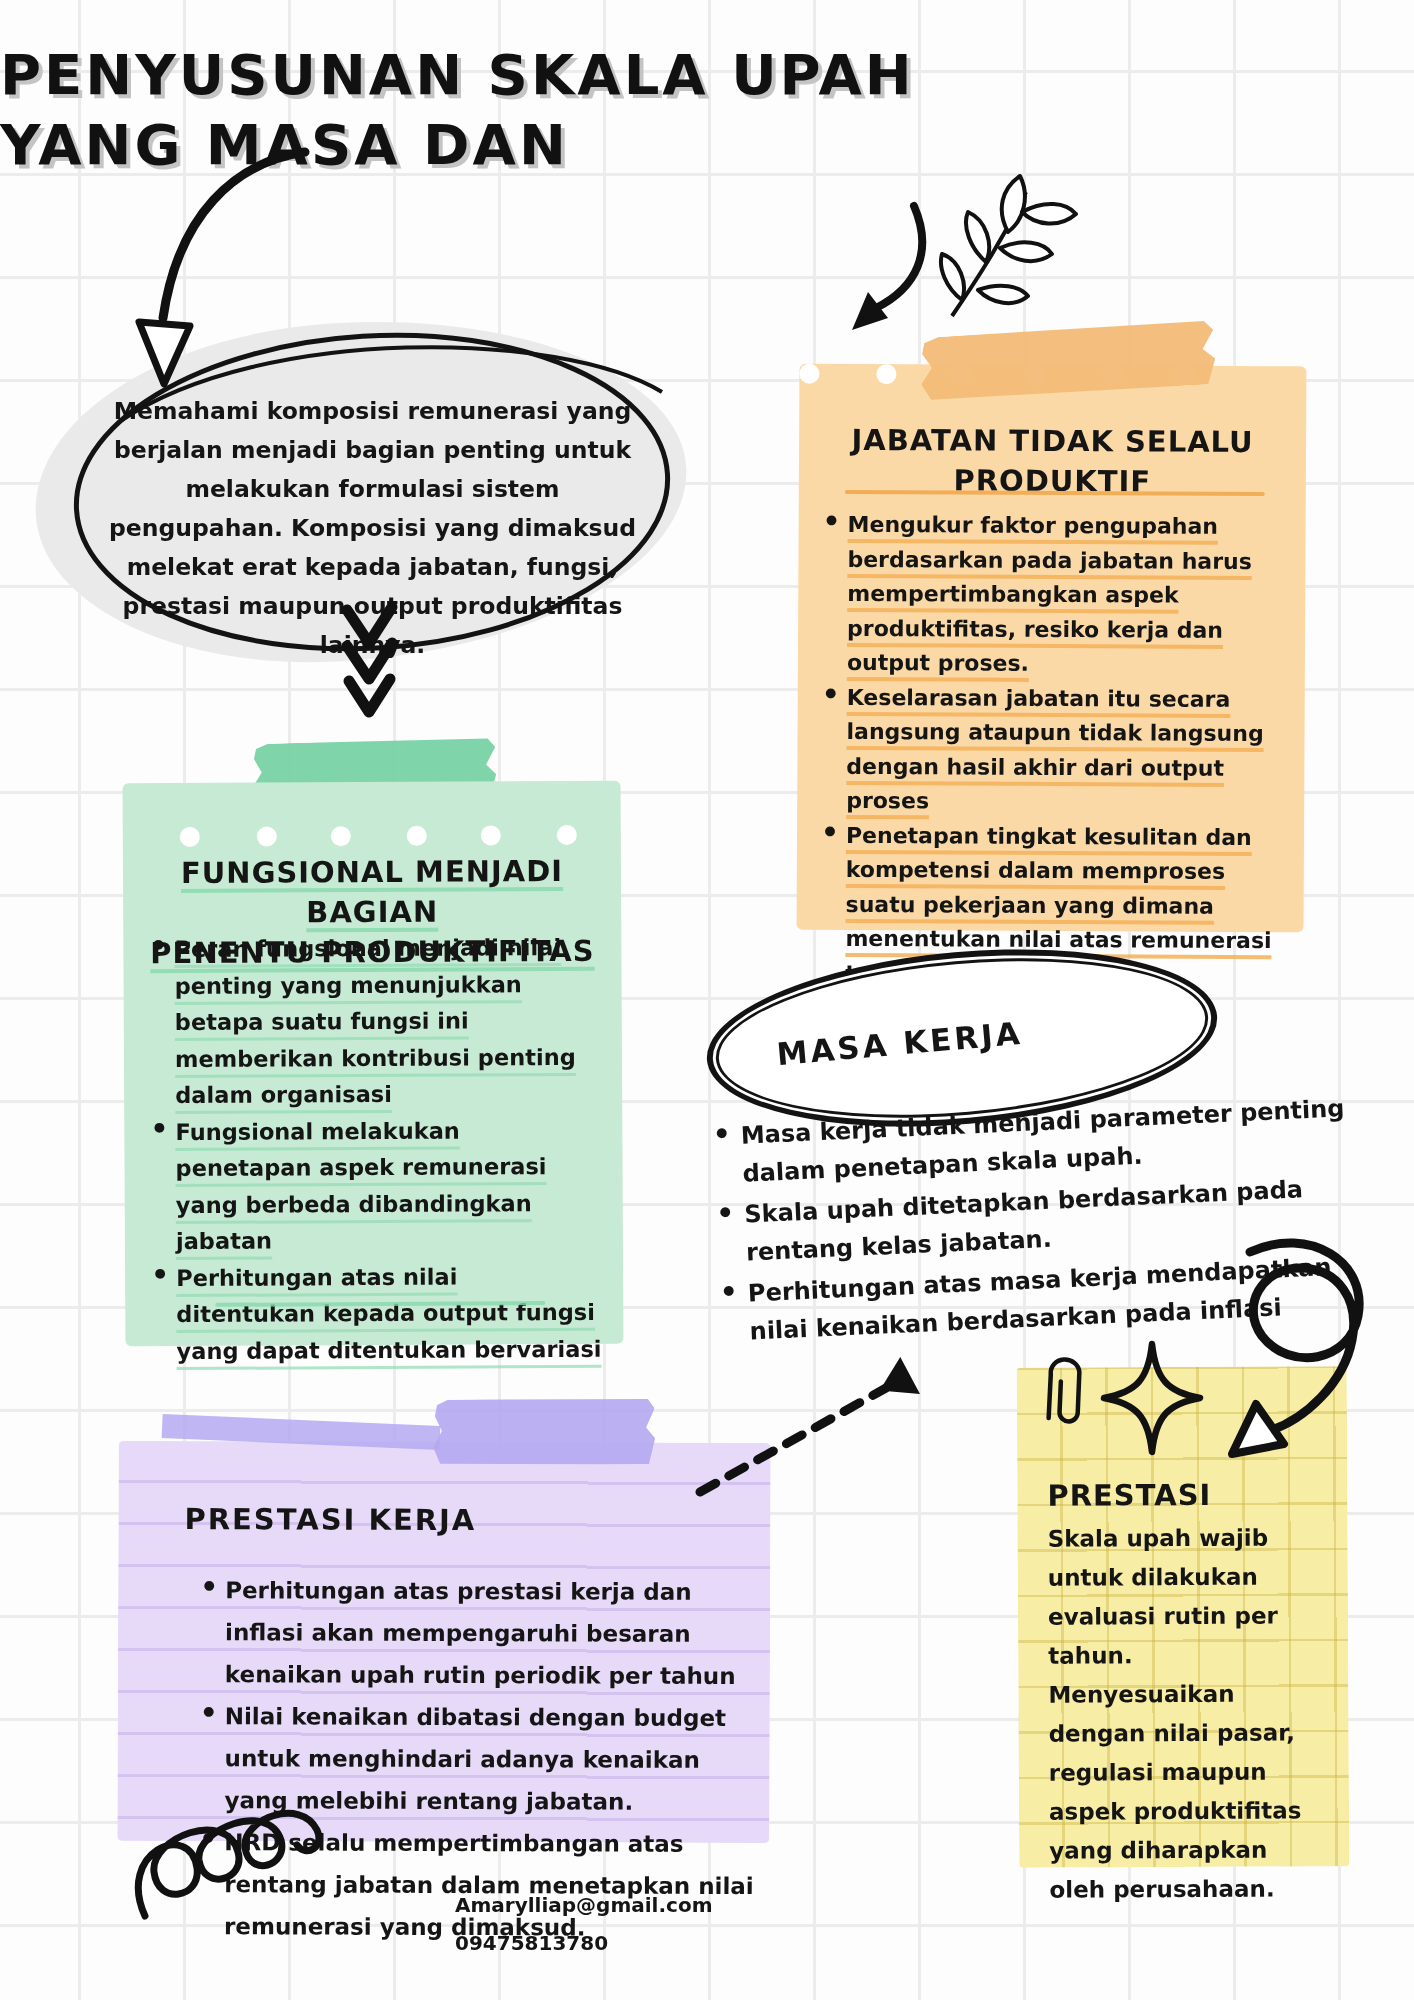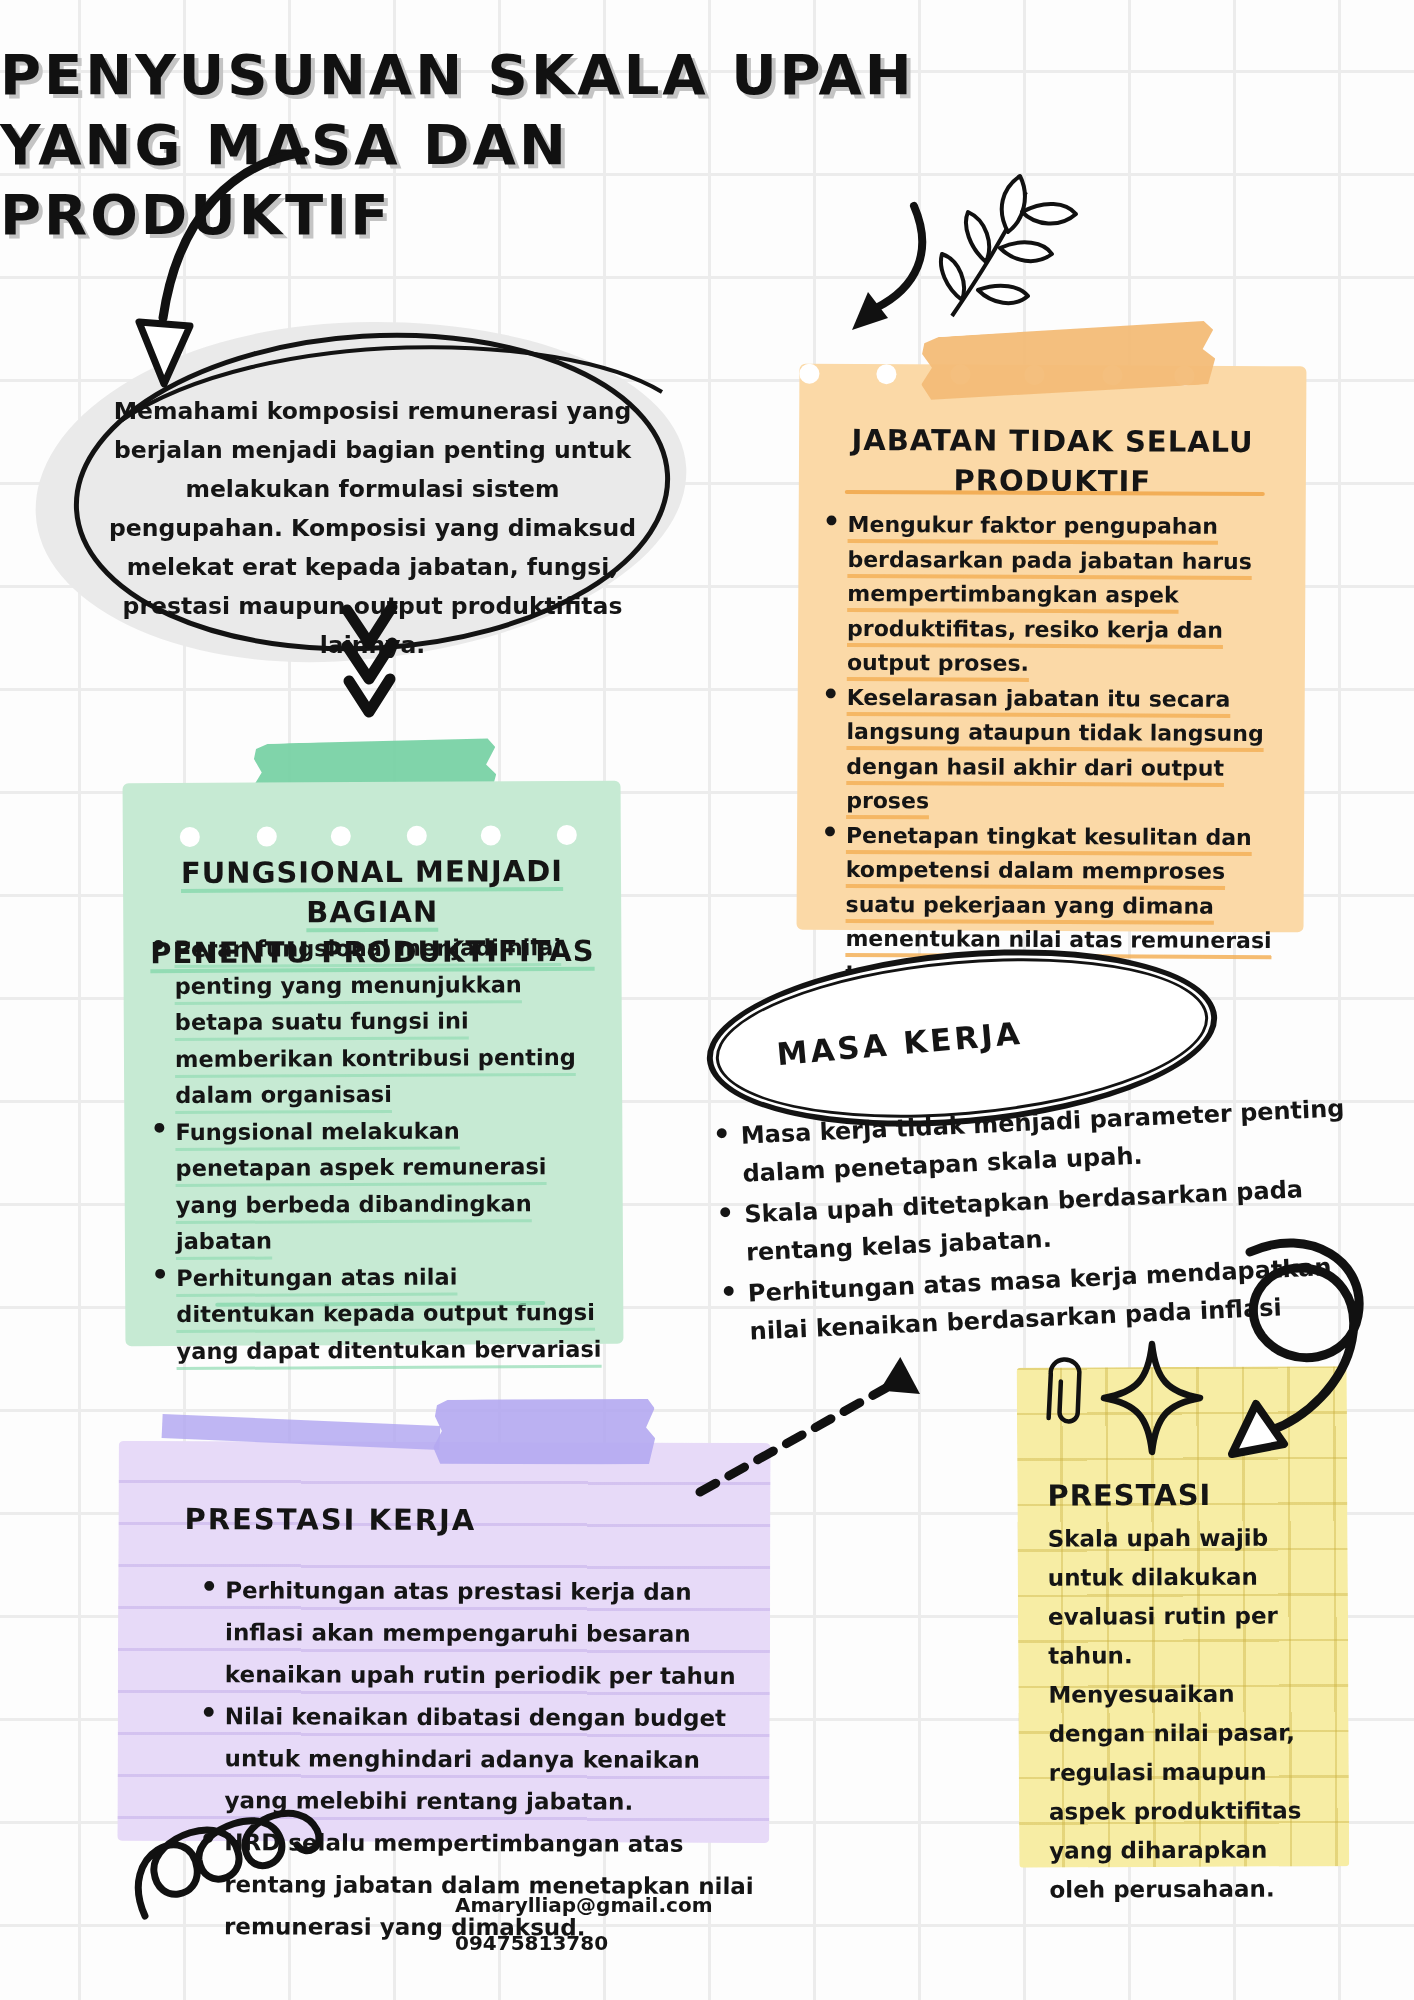--- a/index.html
+++ b/index.html
@@ -88,21 +88,20 @@
   .doodles{position:absolute;inset:0;pointer-events:none;}
 </style>
 </head>
 <body>
 
 <div class="page">
 
   <div class="abs title">
     <div>PENYUSUNAN SKALA UPAH</div>
     <div>YANG MASA DAN</div>
-    <div>PRODUKTIF</div>
   </div>
 
   <div class="abs bubble-fill"></div>
   <div class="abs bubble-text">Memahami komposisi remunerasi yang berjalan menjadi bagian penting untuk melakukan formulasi sistem pengupahan. Komposisi yang dimaksud melekat erat kepada jabatan, fungsi, prestasi maupun output produktifitas lainnya.</div>
 
   <div class="note note-orange">
     <div class="holes">
       <span style="left:0"></span>
         <span style="left:77px"></span>
         <span style="left:151px"></span>

